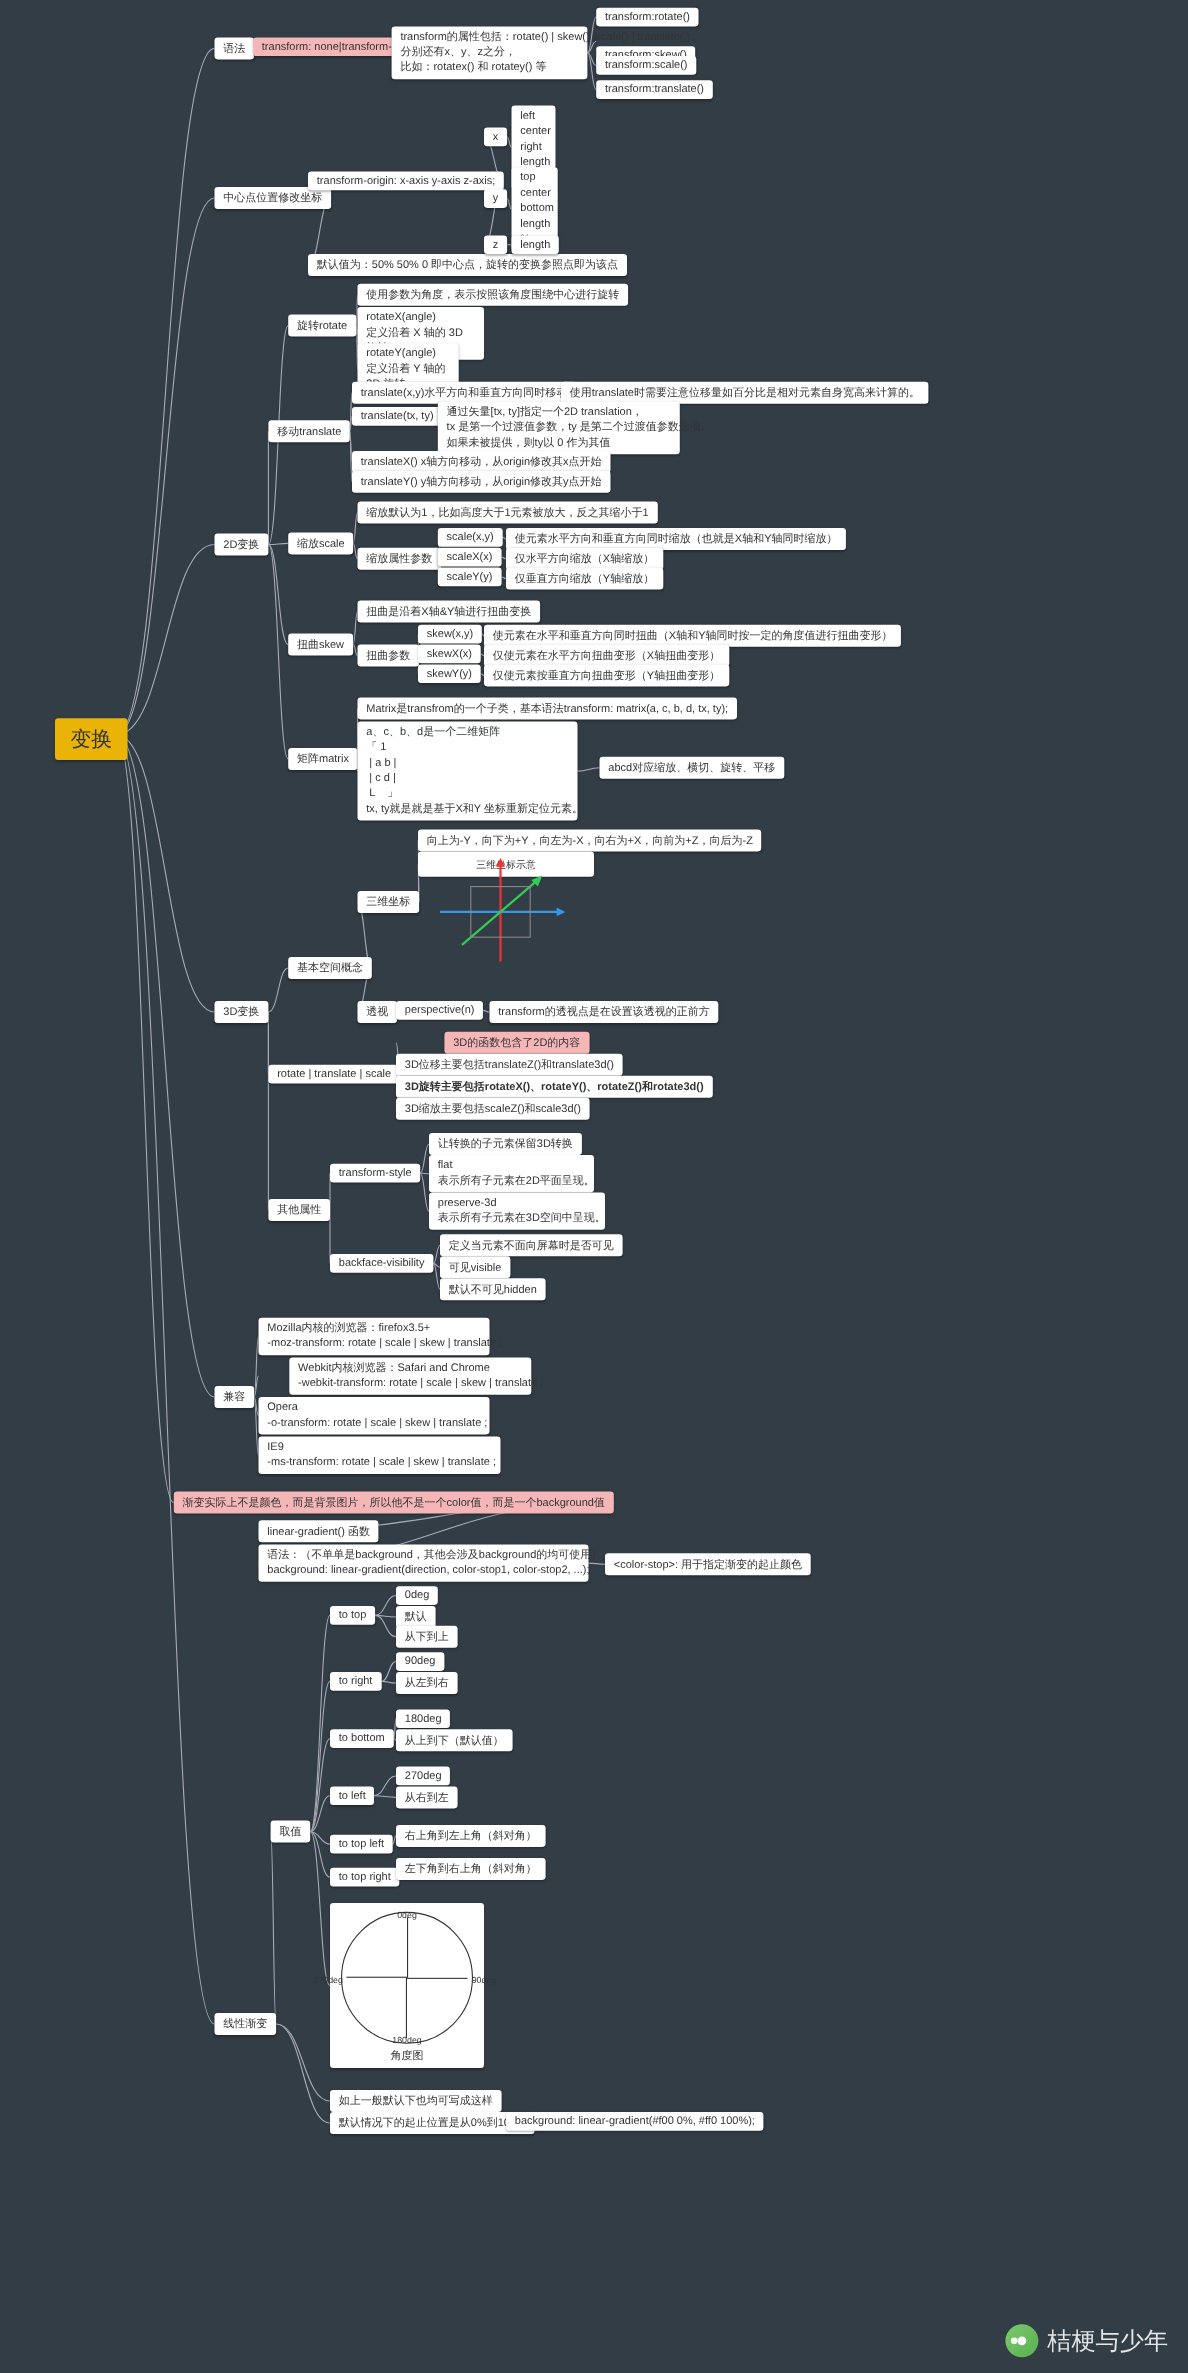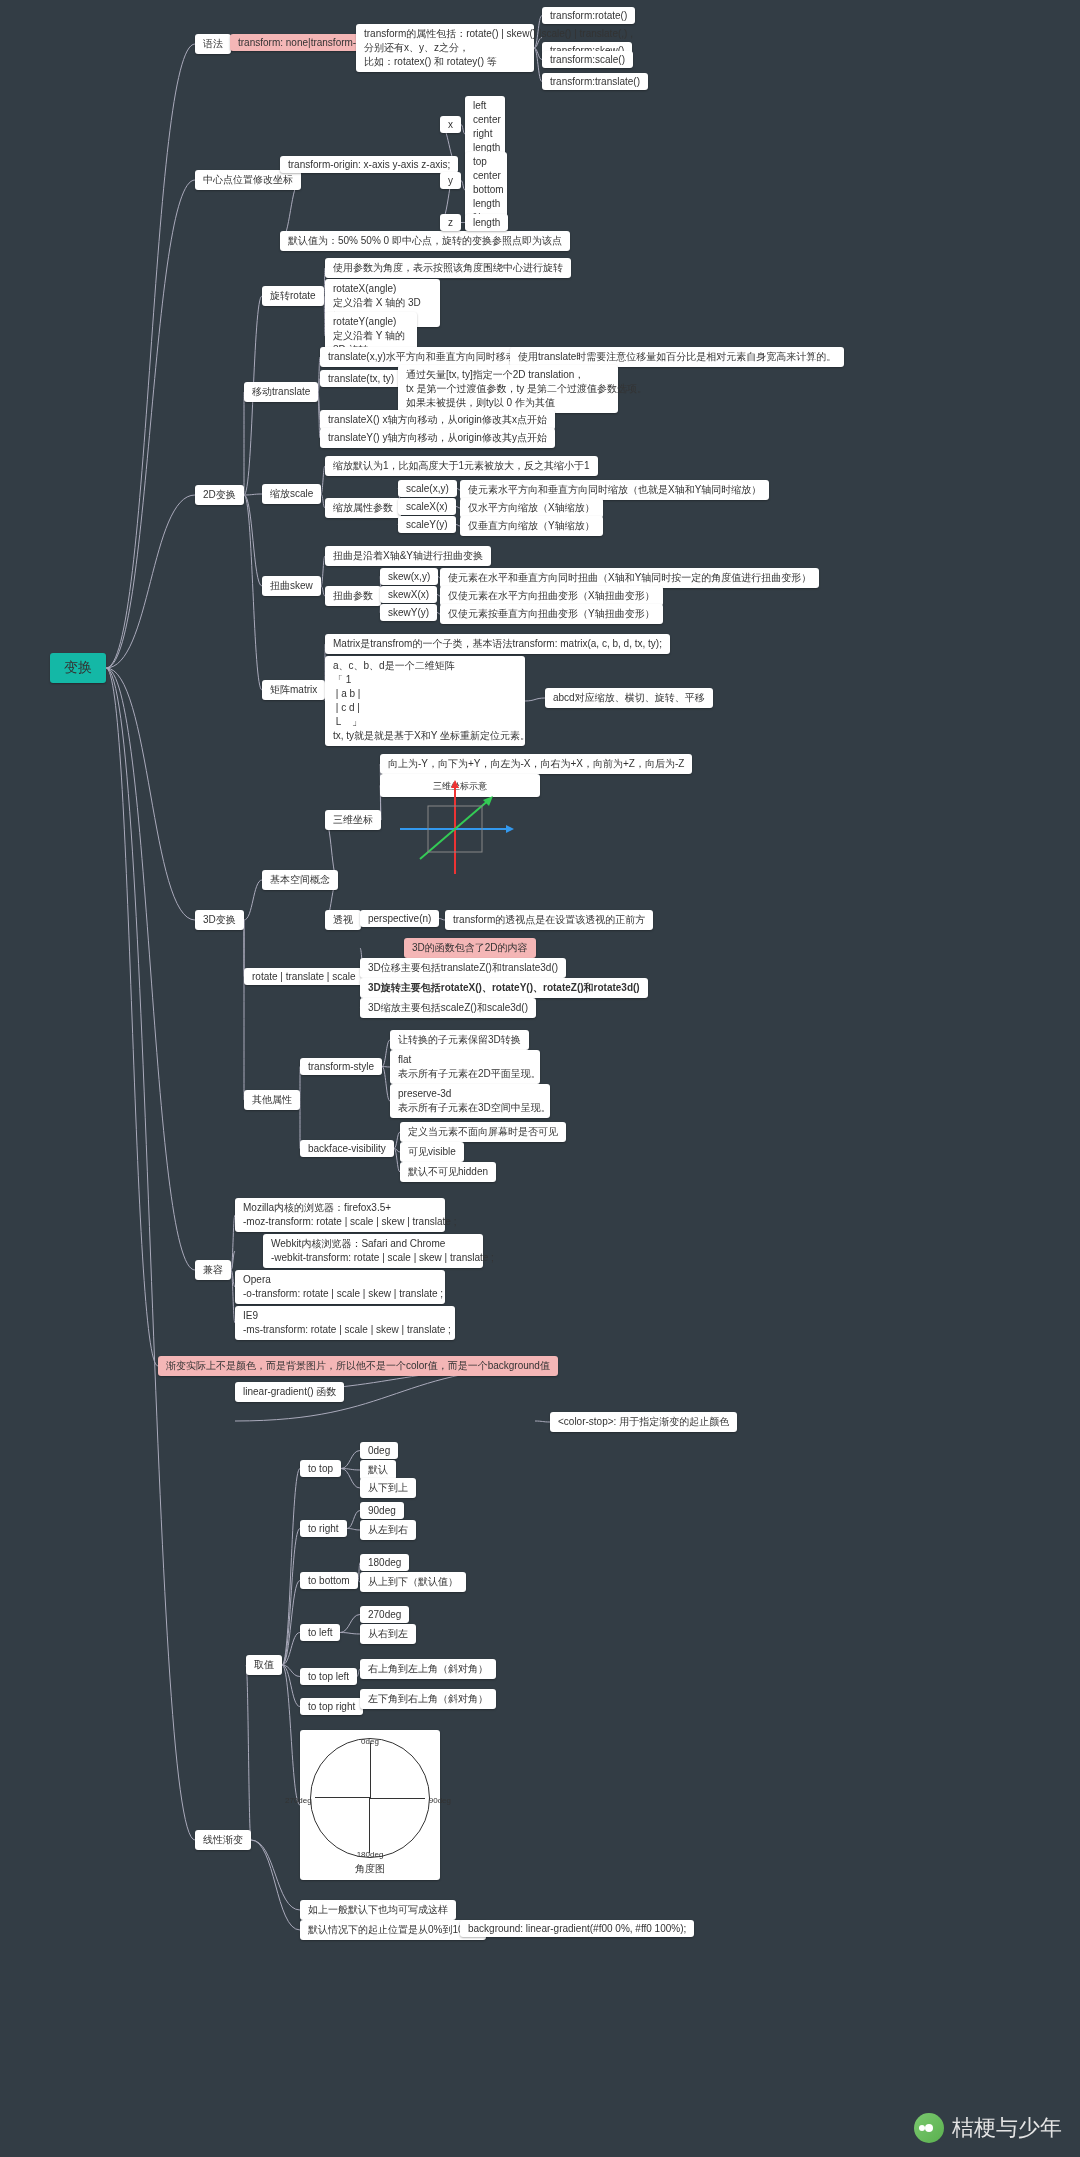--- a/index.html
+++ b/index.html
@@ -1,21 +1,21 @@
 <!DOCTYPE html>
 <html><head>
 <meta charset="utf-8">
 <style>
 *{margin:0;padding:0;box-sizing:border-box;font-family:"Microsoft YaHei",Arial,sans-serif}
 body{background:#333d45;width:1080px;height:2157px;overflow:hidden;position:relative}
 #map{position:absolute;top:0;left:0;width:1080px;height:2157px}
 .node{position:absolute;background:#fff;border-radius:3px;padding:3px 8px;font-size:10px;color:#333;white-space:nowrap;box-shadow:0 1px 2px rgba(0,0,0,.3)}
 .node.m{white-space:normal;line-height:1.4}
 .node.hl{background:#f4b6b6}
-.node.root{background:#14b8a6;font-size:14px;padding:6px 14px}
+.node.root{background:#eab308;font-size:19px;padding:6px 14px}
 .node.img{background:#fff;padding:4px;text-align:center}
 .node pre{font-family:inherit;white-space:pre;font-size:10px}
 svg{position:absolute;top:0;left:0}
 path{stroke:#aab;stroke-width:1;fill:none}
 .wm{position:absolute;right:18px;bottom:14px;color:#e5e5e5;font-size:22px;display:flex;align-items:center;gap:8px}
 .wm .ico{width:30px;height:30px;border-radius:50%;background:linear-gradient(135deg,#7bc96f,#5ab04f);display:flex;align-items:center;justify-content:center;position:relative}
 .wm .ico::before{content:"";width:8px;height:8px;border-radius:50%;background:#fff;box-shadow:-7px 0 0 -1px #fff}
 .compass{width:120px;height:120px;border:1px solid #333;border-radius:50%;margin:4px auto;position:relative}
 .compass .arr{position:absolute;left:50%;top:50%;width:55px;height:1px;background:#333;transform-origin:0 0}
 .compass .lbl{position:absolute;font-size:8px;color:#333}
@@ -247,20 +247,24 @@
     <div class="node m" style="left: 235px; top: 1270px; width: 210px;">
       <pre>Opera
 -o-transform: rotate | scale | skew | translate ;</pre>
     </div>
     <div class="node m" style="left: 235px; top: 1306px; width: 220px;">
       <pre>IE9
 -ms-transform: rotate | scale | skew | translate ;</pre>
     </div>
     <div class="node hl" style="left: 158px; top: 1356px;">渐变实际上不是颜色，而是背景图片，所以他不是一个color值，而是一个background值</div>
     <div class="node" style="left: 235px; top: 1382px;">linear-gradient() 函数</div>
+    <div class="node m" style="left: 235px; top: 1404px; width: 300px;">
+      <pre>语法：（不单单是background，其他会涉及background的均可使用）
+background: linear-gradient(direction, color-stop1, color-stop2, ...);</pre>
+    </div>
     <div class="node" style="left: 550px; top: 1412px;">&lt;color-stop&gt;: 用于指定渐变的起止颜色</div>
     <div class="node" style="left: 195px; top: 1830px;">线性渐变</div>
     <div class="node" style="left: 246px; top: 1655px;">取值</div>
     <div class="node" style="left: 300px; top: 1460px;">to top</div>
     <div class="node" style="left: 360px; top: 1442px;">0deg</div>
     <div class="node" style="left: 360px; top: 1460px;">默认</div>
     <div class="node" style="left: 360px; top: 1478px;">从下到上</div>
     <div class="node" style="left: 300px; top: 1520px;">to right</div>
     <div class="node" style="left: 360px; top: 1502px;">90deg</div>
     <div class="node" style="left: 360px; top: 1520px;">从左到右</div>

